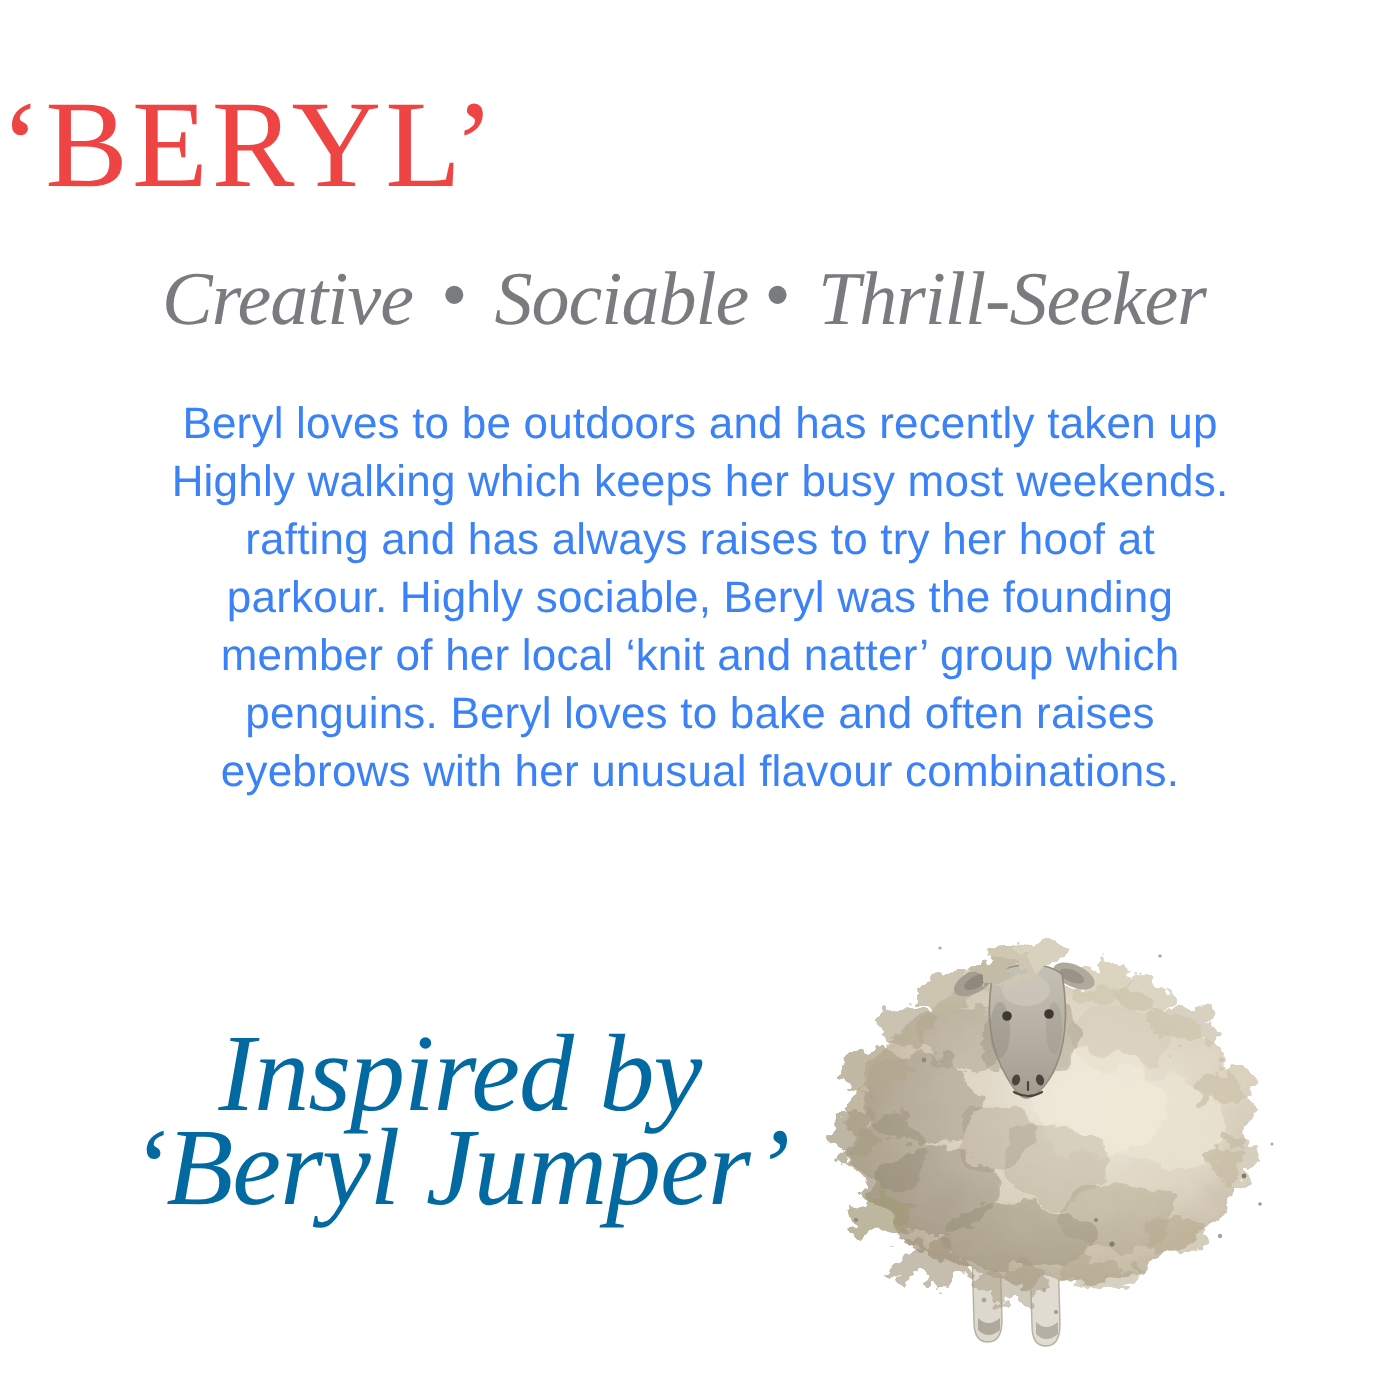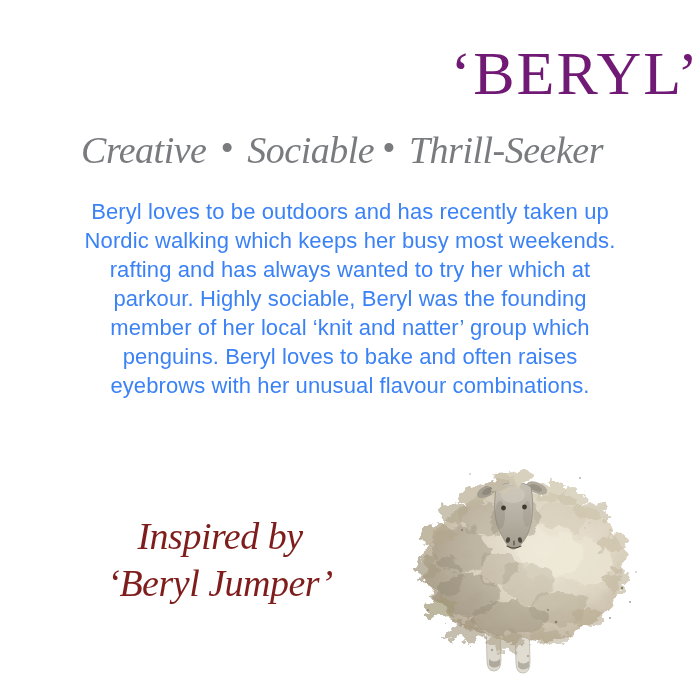--- a/index.html
+++ b/index.html
@@ -5,25 +5,25 @@
   html, body { margin: 0; padding: 0; background: #ffffff; }
   body {
     width: 700px; height: 700px; overflow: hidden;
     font-family: "Liberation Sans", sans-serif;
   }
   .card {
     position: relative; width: 700px; height: 700px; background: #ffffff;
   }
   .title {
     position: absolute; top: 42px; left: 0; width: 700px;
-    text-align: right;
+    text-align: left;
     font-family: "Liberation Serif", serif;
     font-size: 62px; line-height: 1.0;
     letter-spacing: 2px;
-    color: #701a75;
+    color: #ef4444;
     font-weight: 500;
   }
   .traits {
     position: absolute; top: 130px; left: 0; width: 684px;
     text-align: center;
     font-family: "Liberation Serif", serif;
     font-style: italic;
     font-size: 38px; line-height: 1.1;
     color: #797b7e;
     letter-spacing: -0.5px;
@@ -37,45 +37,45 @@
   }
   .traits .bullet.second { margin-left: 8px; }
   .description {
     position: absolute; top: 197px; left: 48px; width: 604px;
     text-align: center;
     font-size: 22px; line-height: 29px;
     color: #3b82f6;
     letter-spacing: 0.1px;
   }
   .inspired {
-    position: absolute; top: 513px; left: 28px; width: 384px;
+    position: absolute; top: 513px; left: 38px; width: 384px;
     text-align: center;
     font-family: "Liberation Serif", serif;
     font-style: italic;
-    font-size: 38px; line-height: 47px;
-    color: #7f1d1d;
+    font-size: 55px; line-height: 47px;
+    color: #0369a1;
     letter-spacing: -0.5px;
   }
   .sheep-box {
     position: absolute; left: 410px; top: 460px; width: 240px; height: 228px;
   }
 </style>
 </head>
 <body>
 
 <div class="card">
 
   <div class="title">‘BERYL’</div>
 
   <div class="traits"><span>Creative</span><span class="bullet">•</span><span>Sociable</span><span class="bullet second">•</span><span>Thrill-Seeker</span></div>
 
   <div class="description">
     <div>Beryl loves to be outdoors and has recently taken up</div>
-    <div>Nordic walking which keeps her busy most weekends.</div>
-    <div>rafting and has always wanted to try her which at</div>
+    <div>Highly walking which keeps her busy most weekends.</div>
+    <div>rafting and has always raises to try her hoof at</div>
     <div>parkour. Highly sociable, Beryl was the founding</div>
     <div>member of her local ‘knit and natter’ group which</div>
     <div>penguins. Beryl loves to bake and often raises</div>
     <div>eyebrows with her unusual flavour combinations.</div>
   </div>
 
   <div class="inspired">
     <div>Inspired by</div>
     <div>‘Beryl Jumper’</div>
   </div>

